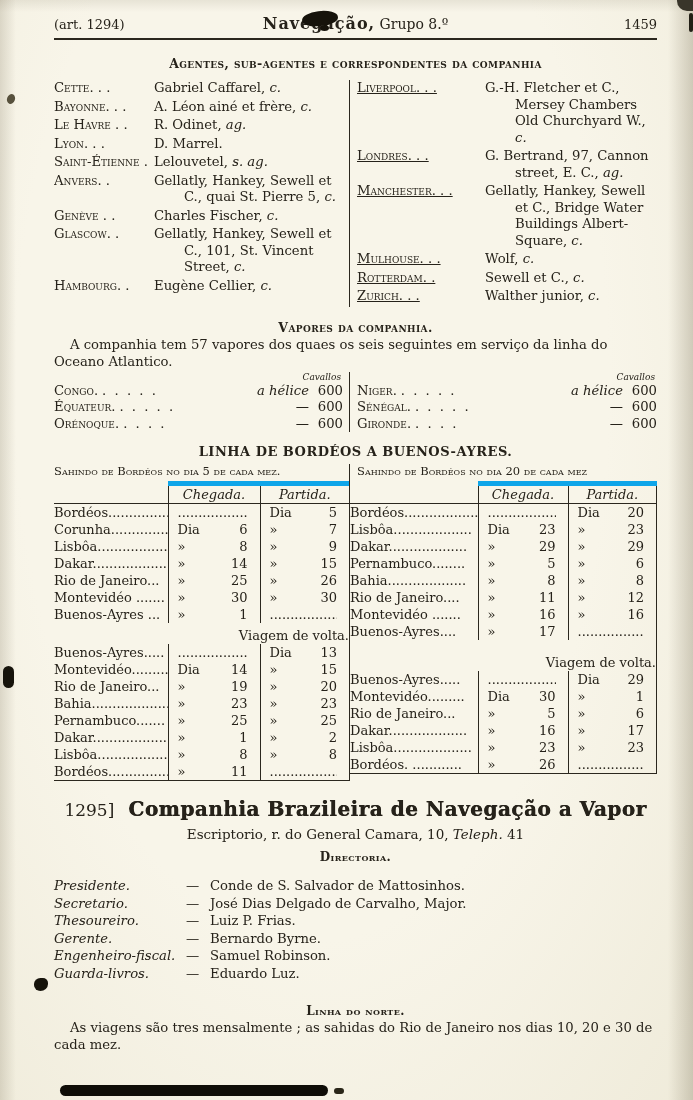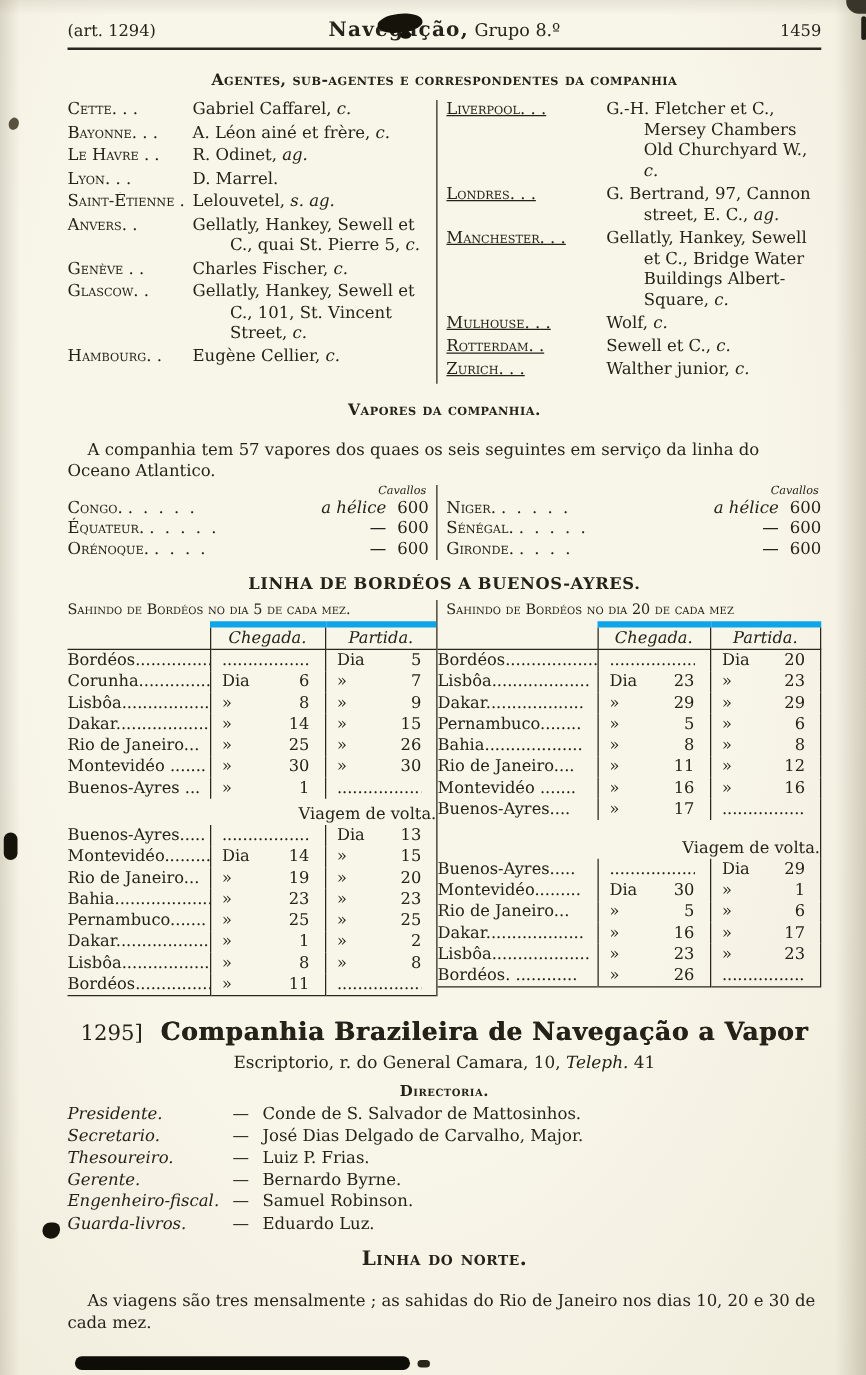--- a/index.html
+++ b/index.html
@@ -27,21 +27,21 @@
   .agents{display:flex;margin-top:9px;font-size:13.2px;line-height:16.5px;}
   .ag-l{width:296px;border-right:1px solid #2b271e;padding-right:4px;}
   .ag-r{flex:1;padding-left:7px;}
   .ag-row{display:flex;margin-bottom:2px;}
   .ag-city{flex:0 0 100px;font-variant:small-caps;white-space:nowrap;overflow:hidden;}
   .ag-r .ag-city{flex:0 0 128px;text-decoration:underline;}
   .ag-agent{flex:1;padding-left:30px;text-indent:-30px;}
 
   
   .vap-title{margin-top:13px;}
-  .para{font-size:13.2px;line-height:17px;text-indent:16px;margin-top:17px;}
+  .para{font-size:13.2px;line-height:17px;text-indent:16px;margin-top:1px;}
   .vap{display:flex;margin-top:2px;font-size:13.2px;}
   .vh-l{width:296px;border-right:1px solid #2b271e;padding-right:6px;}
   .vh-r{flex:1;padding-left:7px;}
   .cavallos{text-align:right;font-style:italic;font-size:9px;line-height:11px;padding-right:2px;}
   .vrow{display:flex;align-items:baseline;line-height:16.5px;}
   .vname{font-variant:small-caps;white-space:nowrap;}
   .vdots{flex:1;overflow:hidden;white-space:nowrap;letter-spacing:2px;padding:0 4px;}
   .vmode{font-style:italic;white-space:nowrap;}
   .vnum{width:34px;text-align:right;}
 
@@ -65,26 +65,26 @@
   .cw .num{min-width:0;padding-right:12px;text-align:right;}
   td.vd{text-align:right;height:21px;}
   td.vd.pad{height:31px;padding-top:10px;}
 
   
   .company-head{display:flex;align-items:baseline;justify-content:center;gap:14px;margin-top:16px;white-space:nowrap;}
   .comp-num{font-size:17px;}
   .comp-name{font-size:20px;font-weight:bold;letter-spacing:.5px;text-shadow:.4px 0 0 currentColor;}
   .escrip{text-align:center;font-size:13.5px;margin-top:5px;}
   .dir-title{margin-top:8px;font-size:12px;}
-  .officers{margin-top:3px;font-size:13.2px;}
+  .officers{margin-top:13px;font-size:13.2px;}
   .off-row{display:flex;line-height:17.5px;}
   .off-role{flex:0 0 132px;font-style:italic;}
   .off-dash{flex:0 0 24px;}
   .off-name{flex:1;}
-  .norte-title{margin-top:9px;font-size:16px;}
+  .norte-title{margin-top:22px;font-size:12px;}
 
   
   .art{position:absolute;background:#16130b;}
   .art-blob-title{left:302px;top:11px;width:36px;height:15px;border-radius:55% 60% 50% 55%;transform:rotate(-7deg);}
   .art-blob-title2{left:320px;top:25px;width:9px;height:6px;border-radius:50%;}
   .art-tr{right:0;top:0;width:16px;height:11px;border-radius:0 0 0 10px;background:#39352a;}
   .art-tr2{right:0;top:13px;width:4px;height:19px;border-radius:2px;background:#221f15;}
   .art-l1{left:7px;top:94px;width:8px;height:10px;border-radius:50%;transform:rotate(20deg);background:#57513d;}
   .art-l2{left:3px;top:666px;width:11px;height:22px;border-radius:6px;}
   .art-l3{left:34px;top:978px;width:14px;height:13px;border-radius:50% 40% 60% 50%;}

